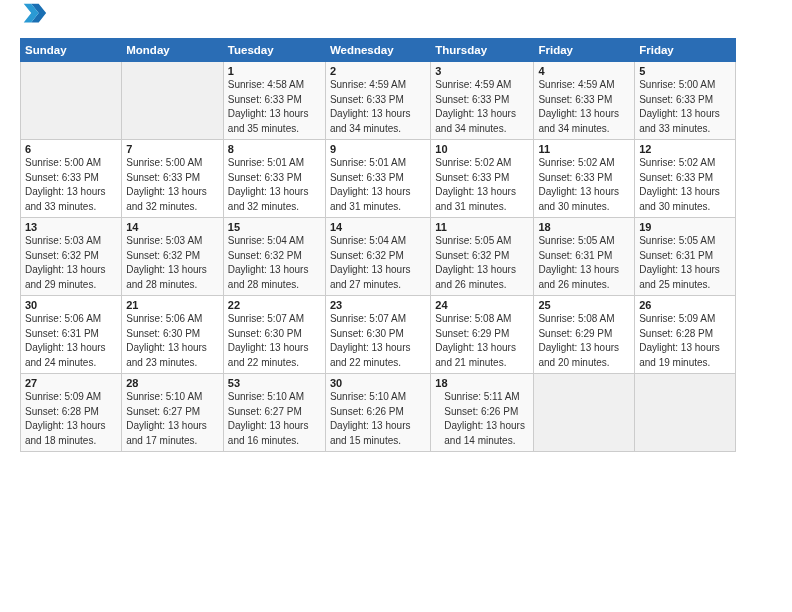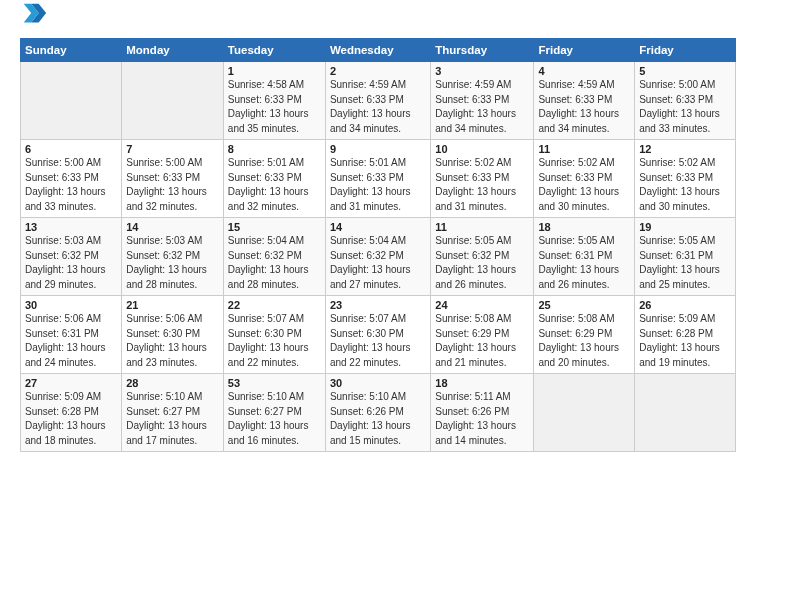--- a/index.html
+++ b/index.html
@@ -347,21 +347,21 @@
           </td>
           <td>
             <span class="day-num">30</span>
             <div class="day-detail" style="white-space: pre-line;">Sunrise: 5:10 AM
 Sunset: 6:26 PM
 Daylight: 13 hours
 and 15 minutes.</div>
           </td>
           <td>
             <span class="day-num">18</span>
-            <div class="day-detail" style="white-space: pre-line;">Sunrise: 5:11 AM
+            <div class="day-detail" style="white-space: pre-line; margin-left: 9px;">Sunrise: 5:11 AM
 Sunset: 6:26 PM
 Daylight: 13 hours
 and 14 minutes.</div>
           </td>
           <td class="empty-cell"></td>
           <td class="empty-cell"></td>
         </tr>
       </tbody>
   </table>
 </div>

